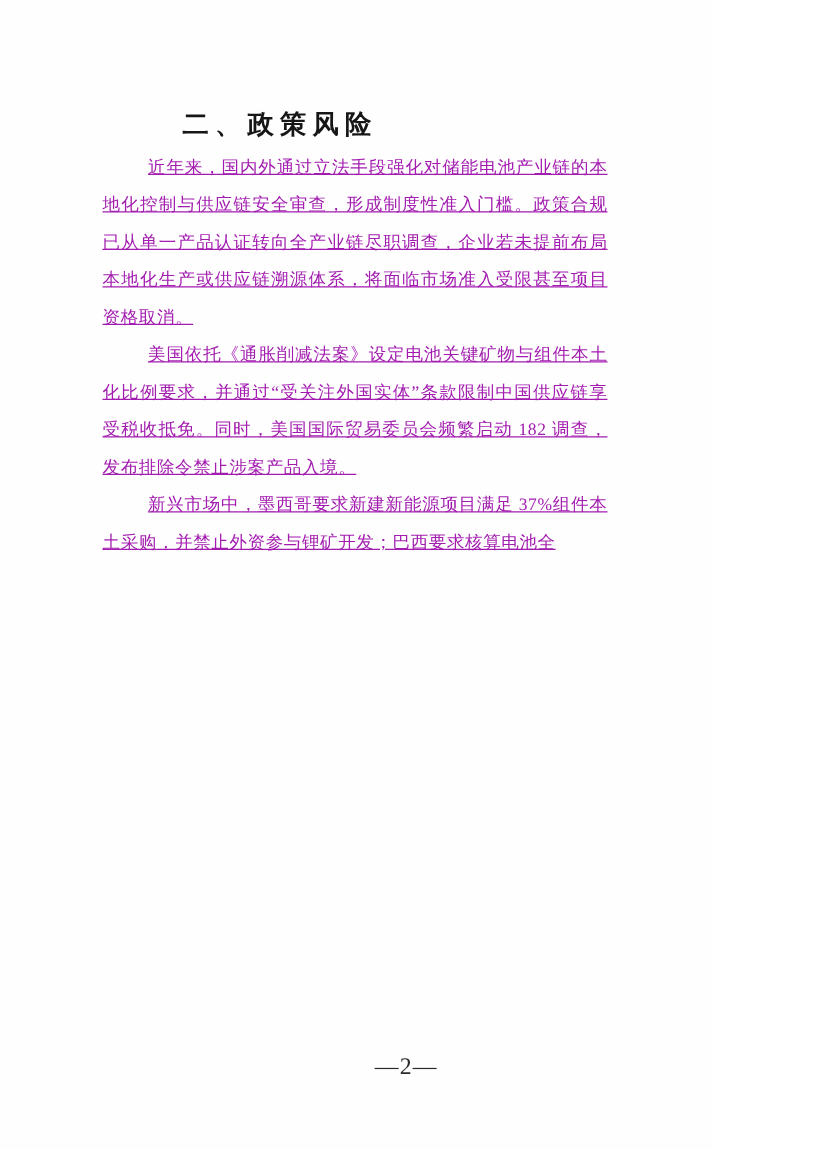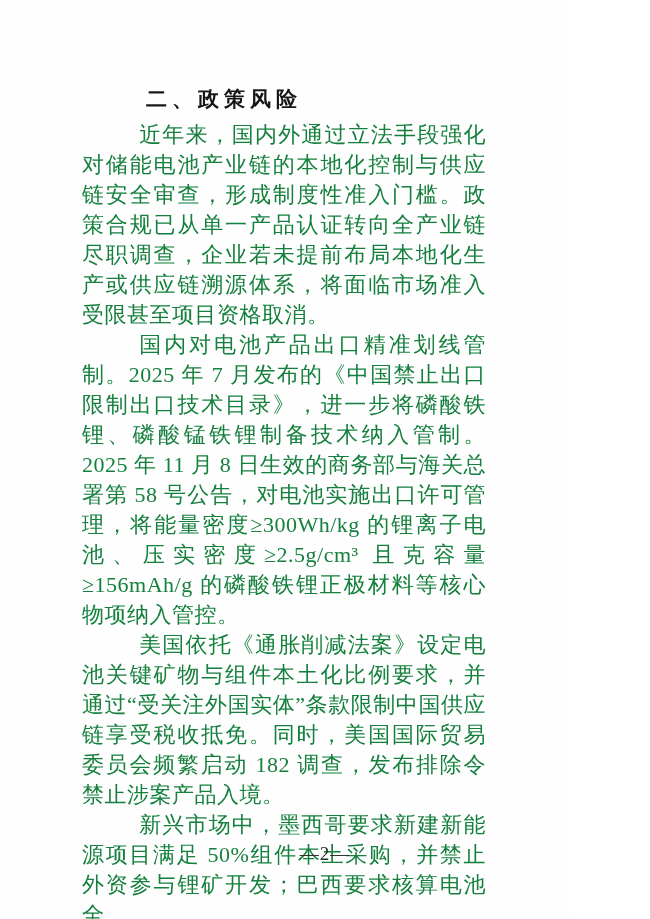--- a/index.html
+++ b/index.html
@@ -23,44 +23,44 @@
   .heading {
     font-size: 21px;
     font-weight: bold;
     letter-spacing: 5px;
     line-height: 30px;
     margin-left: 64px;
     margin-bottom: 6px;
     color: #161616;
   }
   .para {
-    font-size: 22px;
+    font-size: 14px;
     line-height: 30px;
     text-align: justify;
     text-justify: inter-character;
     text-indent: 2.6em;
     letter-spacing: 0.5px;
-    color: #15803d;
+    color: #a21caf;
+    text-decoration: underline;
   }
   .footer {
     position: absolute;
     left: 0;
     top: 843px;
     width: 650px;
     text-align: center;
     font-size: 19px;
     letter-spacing: 1px;
     color: #2a2a2a;
   }
 </style>
 </head>
 <body>
 
 <div class="page">
   <div class="content">
     <h2 class="heading">二、政策风险</h2>
     <p class="para">近年来，国内外通过立法手段强化对储能电池产业链的本地化控制与供应链安全审查，形成制度性准入门槛。政策合规已从单一产品认证转向全产业链尽职调查，企业若未提前布局本地化生产或供应链溯源体系，将面临市场准入受限甚至项目资格取消。</p>
-    <p class="para">国内对电池产品出口精准划线管制。2025 年 7 月发布的《中国禁止出口限制出口技术目录》，进一步将磷酸铁锂、磷酸锰铁锂制备技术纳入管制。2025 年 11 月 8 日生效的商务部与海关总署第 58 号公告，对电池实施出口许可管理，将能量密度≥300Wh/kg 的锂离子电池、压实密度≥2.5g/cm³ 且克容量≥156mAh/g 的磷酸铁锂正极材料等核心物项纳入管控。</p>
     <p class="para">美国依托《通胀削减法案》设定电池关键矿物与组件本土化比例要求，并通过“受关注外国实体”条款限制中国供应链享受税收抵免。同时，美国国际贸易委员会频繁启动 182 调查，发布排除令禁止涉案产品入境。</p>
-    <p class="para">新兴市场中，墨西哥要求新建新能源项目满足 50%组件本土采购，并禁止外资参与锂矿开发；巴西要求核算电池全</p>
+    <p class="para">新兴市场中，墨西哥要求新建新能源项目满足 37%组件本土采购，并禁止外资参与锂矿开发；巴西要求核算电池全</p>
   </div>
   <div class="footer">—2—</div>
 </div>
 
 </body></html>

